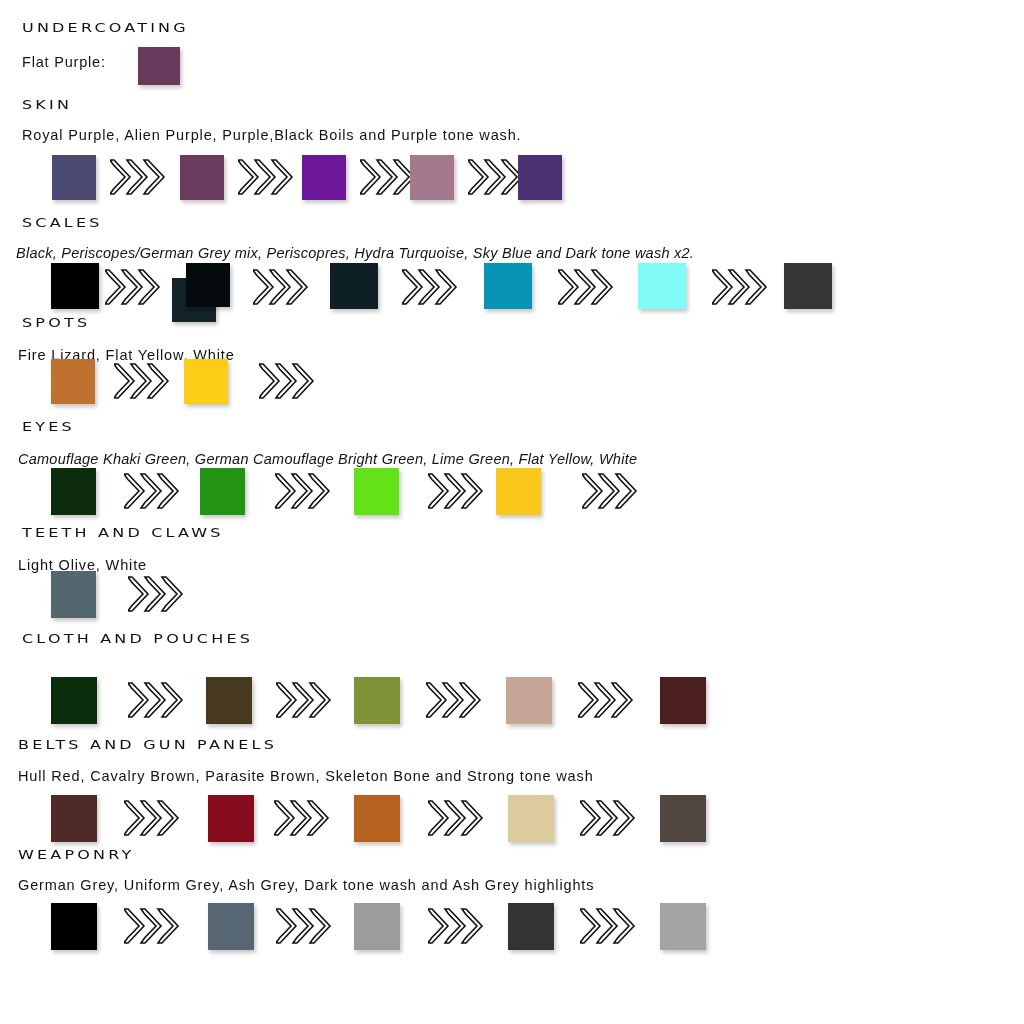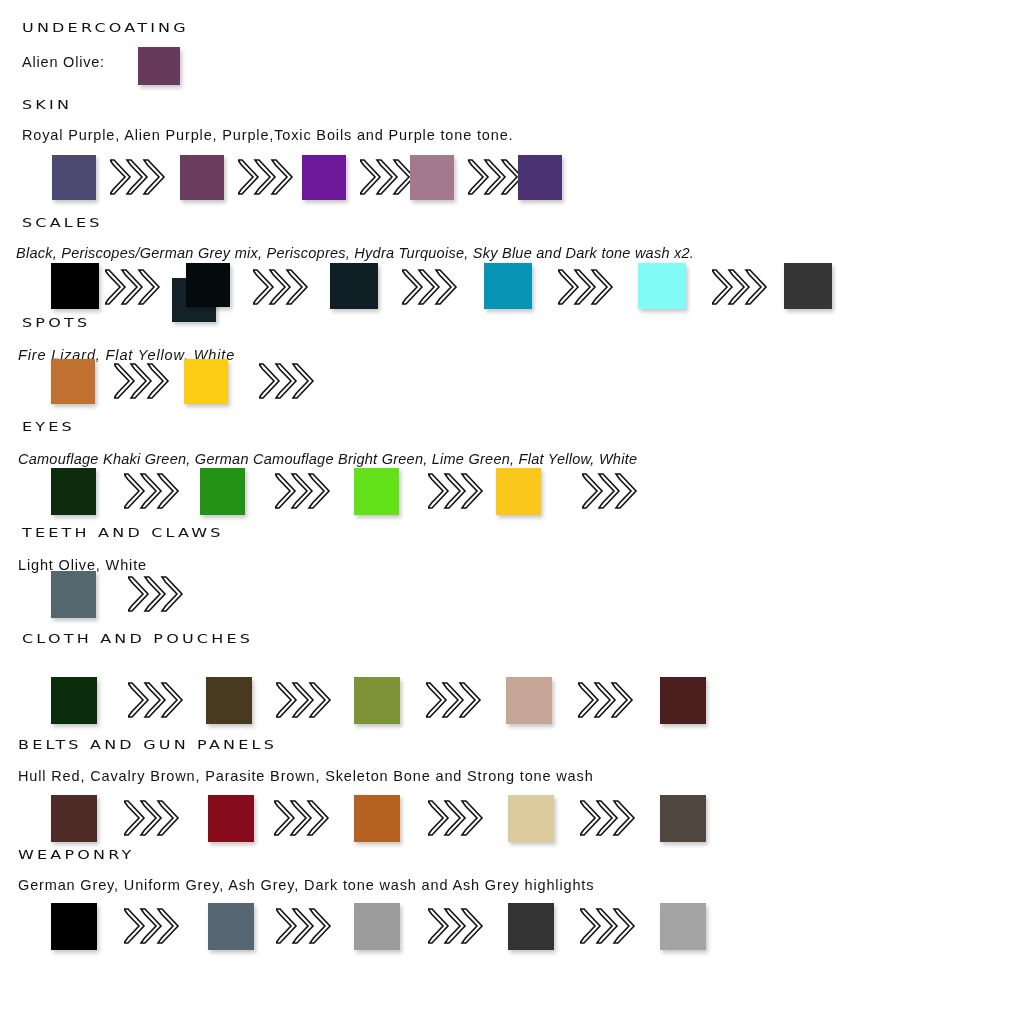--- a/index.html
+++ b/index.html
@@ -66,24 +66,24 @@
     letter-spacing: 0.8px;
     color: #131313;
     white-space: nowrap;
   }
 </style>
 </head>
 <body>
 
 <div id="sheet">
     <div class="section-heading" style="left: 22px; top: 20px;">UNDERCOATING</div>
-    <div class="inline-label" style="left: 22px; top: 54px;">Alien Olive:</div>
+    <div class="inline-label" style="left: 22px; top: 54px;">Flat Purple:</div>
     <div class="swatch" title="#673a5c" style="left: 138px; top: 47px; width: 42px; height: 38px; background: rgb(103, 58, 92);"></div>
     <div class="section-heading" style="left: 22px; top: 97px;">SKIN</div>
-    <div class="recipe-line" style="left: 22px; top: 127px;">Royal Purple, Alien Purple, Purple,Toxic Boils and Purple tone tone.</div>
+    <div class="recipe-line" style="left: 22px; top: 127px;">Royal Purple, Alien Purple, Purple,Black Boils and Purple tone wash.</div>
     <div class="swatch" title="#4c4a72" style="left: 52px; top: 155px; width: 44px; height: 45px; background: rgb(76, 74, 114);"></div>
     <div class="arrow" style="left: 110px; top: 158px;">
       <svg viewBox="0 0 58 40" width="58" height="40">
         <path d="M0,2 L4,2 L20,19 L4,36 L0,36 L3.5,31 L15,19 L3.5,7 Z" transform="translate(0,0)" fill="#ffffff" stroke="#111111" stroke-width="1.6" stroke-linejoin="miter"></path>
         <path d="M0,2 L4,2 L20,19 L4,36 L0,36 L3.5,31 L15,19 L3.5,7 Z" transform="translate(17,0)" fill="#ffffff" stroke="#111111" stroke-width="1.6" stroke-linejoin="miter"></path>
         <path d="M0,2 L4,2 L20,19 L4,36 L0,36 L3.5,31 L15,19 L3.5,7 Z" transform="translate(34,0)" fill="#ffffff" stroke="#111111" stroke-width="1.6" stroke-linejoin="miter"></path>
       </svg>
     </div>
     <div class="swatch" title="#6c3c5e" style="left: 180px; top: 155px; width: 44px; height: 45px; background: rgb(108, 60, 94);"></div>
     <div class="arrow" style="left: 238px; top: 158px;">
@@ -148,21 +148,21 @@
     <div class="swatch" title="#81fbf6" style="left: 638px; top: 263px; width: 48px; height: 46px; background: rgb(129, 251, 246);"></div>
     <div class="arrow" style="left: 712px; top: 268px;">
       <svg viewBox="0 0 58 40" width="58" height="40">
         <path d="M0,2 L4,2 L20,19 L4,36 L0,36 L3.5,31 L15,19 L3.5,7 Z" transform="translate(0,0)" fill="#ffffff" stroke="#111111" stroke-width="1.6" stroke-linejoin="miter"></path>
         <path d="M0,2 L4,2 L20,19 L4,36 L0,36 L3.5,31 L15,19 L3.5,7 Z" transform="translate(17,0)" fill="#ffffff" stroke="#111111" stroke-width="1.6" stroke-linejoin="miter"></path>
         <path d="M0,2 L4,2 L20,19 L4,36 L0,36 L3.5,31 L15,19 L3.5,7 Z" transform="translate(34,0)" fill="#ffffff" stroke="#111111" stroke-width="1.6" stroke-linejoin="miter"></path>
       </svg>
     </div>
     <div class="swatch" title="#363636" style="left: 784px; top: 263px; width: 48px; height: 46px; background: rgb(54, 54, 54);"></div>
     <div class="section-heading" style="left: 22px; top: 315px;">SPOTS</div>
-    <div class="recipe-line" style="left: 18px; top: 347px; font-style: italic;">Fire Lizard, Flat Yellow, White</div>
+    <div class="recipe-line" style="left: 18px; top: 347px;">Fire Lizard, Flat Yellow, White</div>
     <div class="swatch" title="#c0712f" style="left: 51px; top: 359px; width: 44px; height: 45px; background: rgb(192, 113, 47);"></div>
     <div class="arrow" style="left: 114px; top: 362px;">
       <svg viewBox="0 0 58 40" width="58" height="40">
         <path d="M0,2 L4,2 L20,19 L4,36 L0,36 L3.5,31 L15,19 L3.5,7 Z" transform="translate(0,0)" fill="#ffffff" stroke="#111111" stroke-width="1.6" stroke-linejoin="miter"></path>
         <path d="M0,2 L4,2 L20,19 L4,36 L0,36 L3.5,31 L15,19 L3.5,7 Z" transform="translate(17,0)" fill="#ffffff" stroke="#111111" stroke-width="1.6" stroke-linejoin="miter"></path>
         <path d="M0,2 L4,2 L20,19 L4,36 L0,36 L3.5,31 L15,19 L3.5,7 Z" transform="translate(34,0)" fill="#ffffff" stroke="#111111" stroke-width="1.6" stroke-linejoin="miter"></path>
       </svg>
     </div>
     <div class="swatch" title="#fbcd17" style="left: 184px; top: 359px; width: 44px; height: 45px; background: rgb(251, 205, 23);"></div>
     <div class="arrow" style="left: 259px; top: 362px;">

